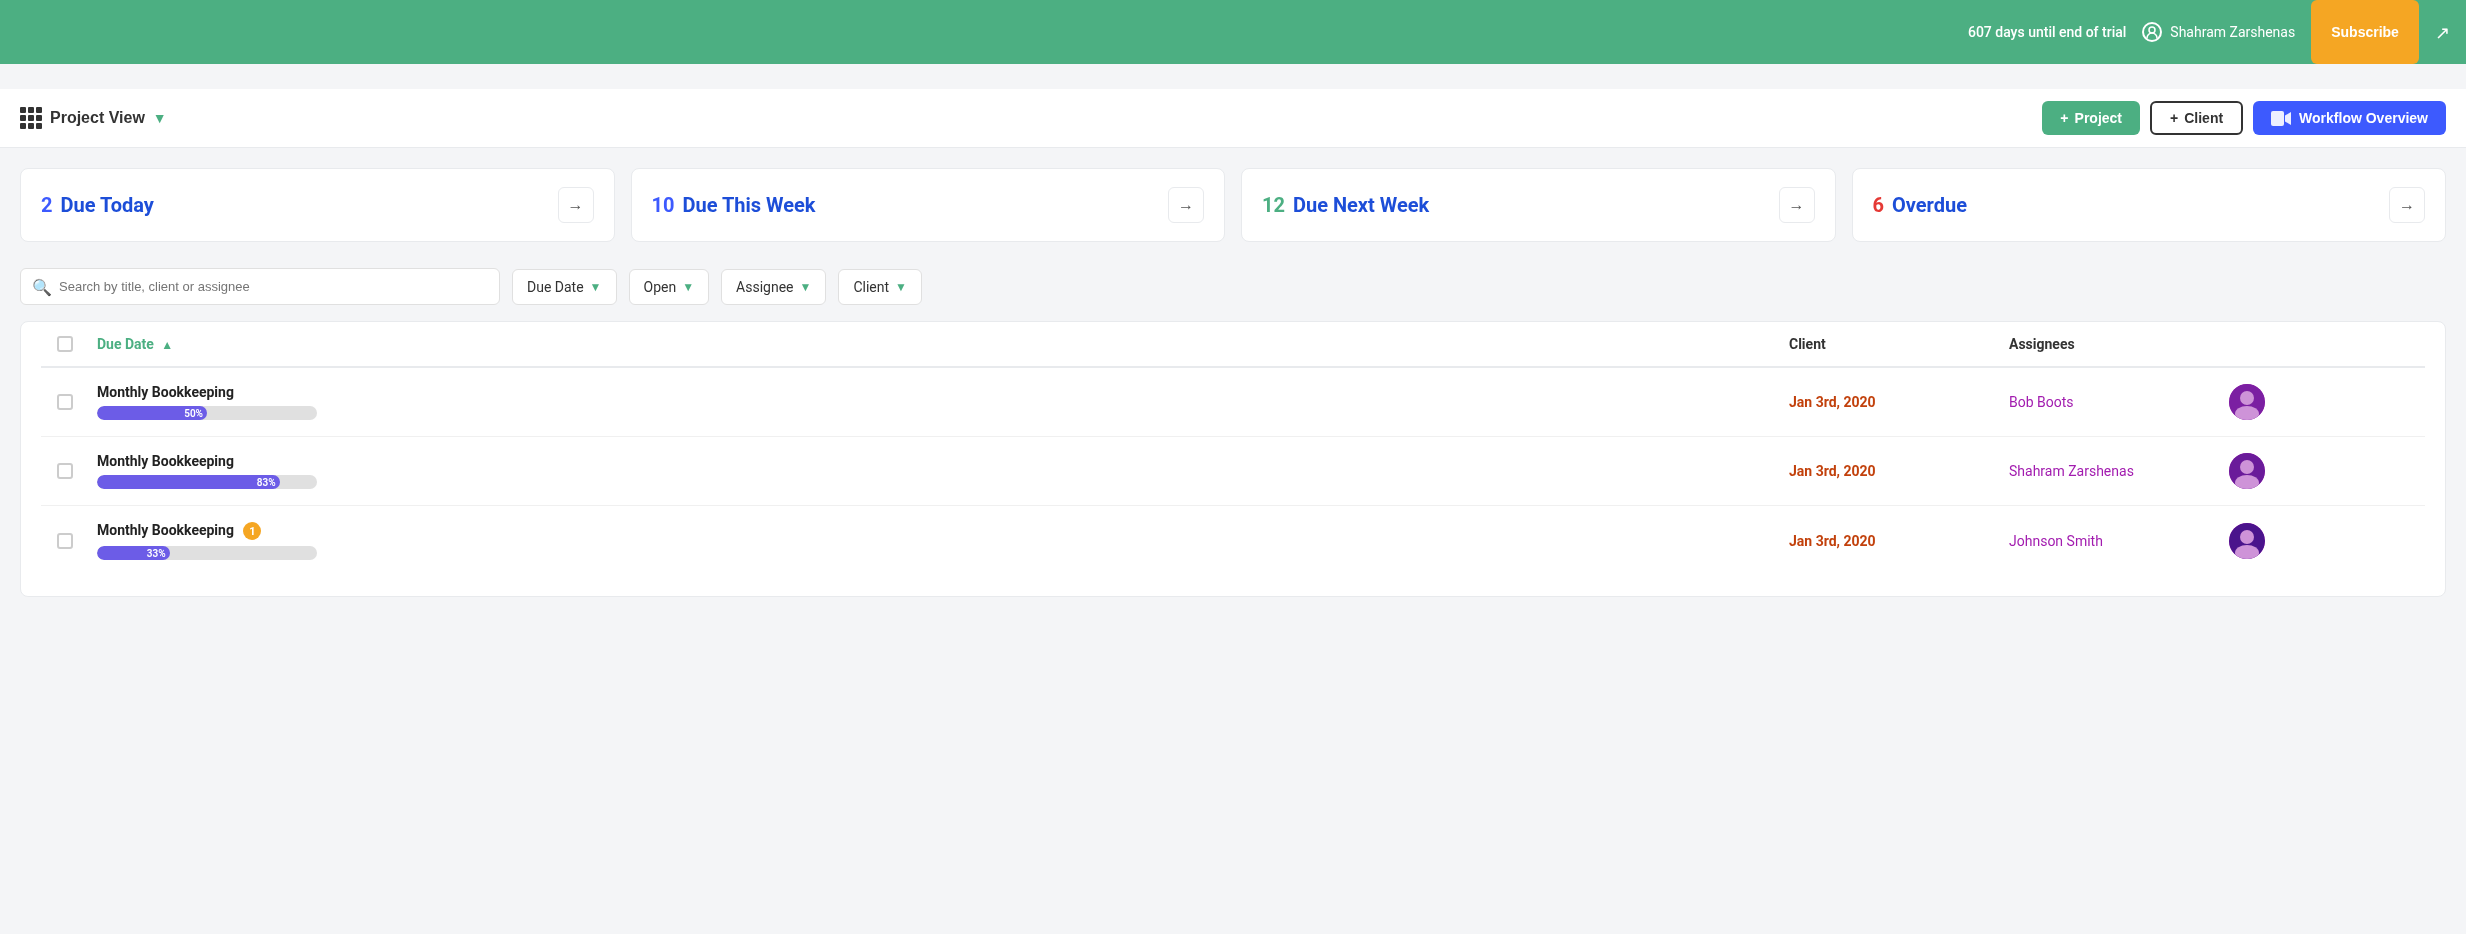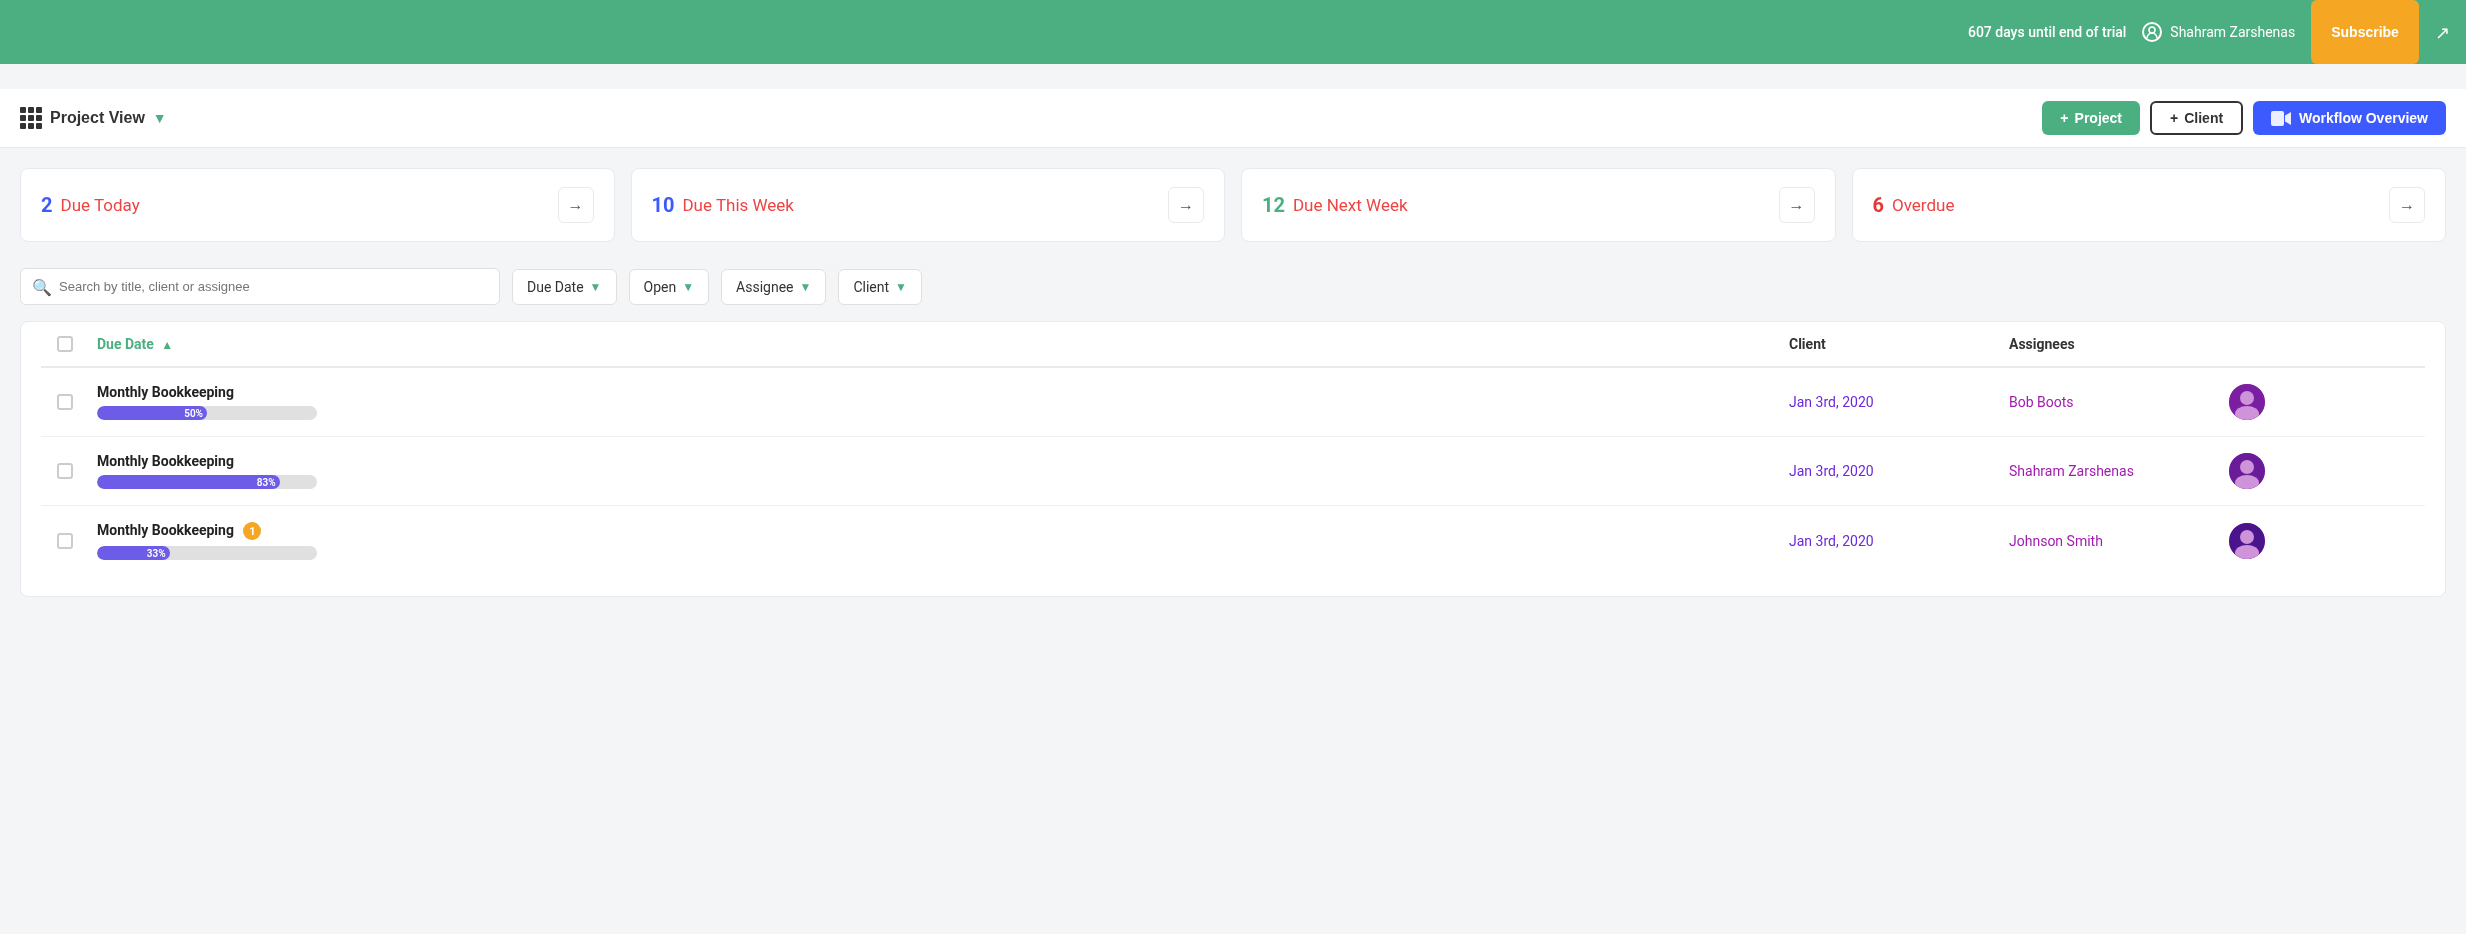--- a/index.html
+++ b/index.html
@@ -157,23 +157,23 @@
       gap: 8px;
     }
     .summary-count {
       font-size: 20px;
       font-weight: 700;
     }
     .summary-count.blue { color: #3d5afe; }
     .summary-count.green { color: #4caf82; }
     .summary-count.red { color: #e53935; }
     .summary-label {
-      font-size: 17px;
-      font-weight: 400;
-      color: #ef4444;
+      font-size: 20px;
+      font-weight: 700;
+      color: #1d4ed8;
     }
     .arrow-btn {
       width: 36px;
       height: 36px;
       border: 1px solid #e8eaed;
       border-radius: 6px;
       background: #fff;
       display: flex;
       align-items: center;
       justify-content: center;
@@ -293,22 +293,22 @@
       justify-content: flex-end;
       padding-right: 4px;
     }
     .progress-label {
       font-size: 10px;
       color: #fff;
       font-weight: 600;
     }
     .due-date {
       font-size: 14px;
-      color: #6d28d9;
-      font-weight: 400;
+      color: #c2410c;
+      font-weight: 700;
     }
     .client-name {
       font-size: 14px;
       color: #a21caf;
     }
     .assignee-avatar {
       width: 36px;
       height: 36px;
       border-radius: 50%;
       background: #9c27b0;

